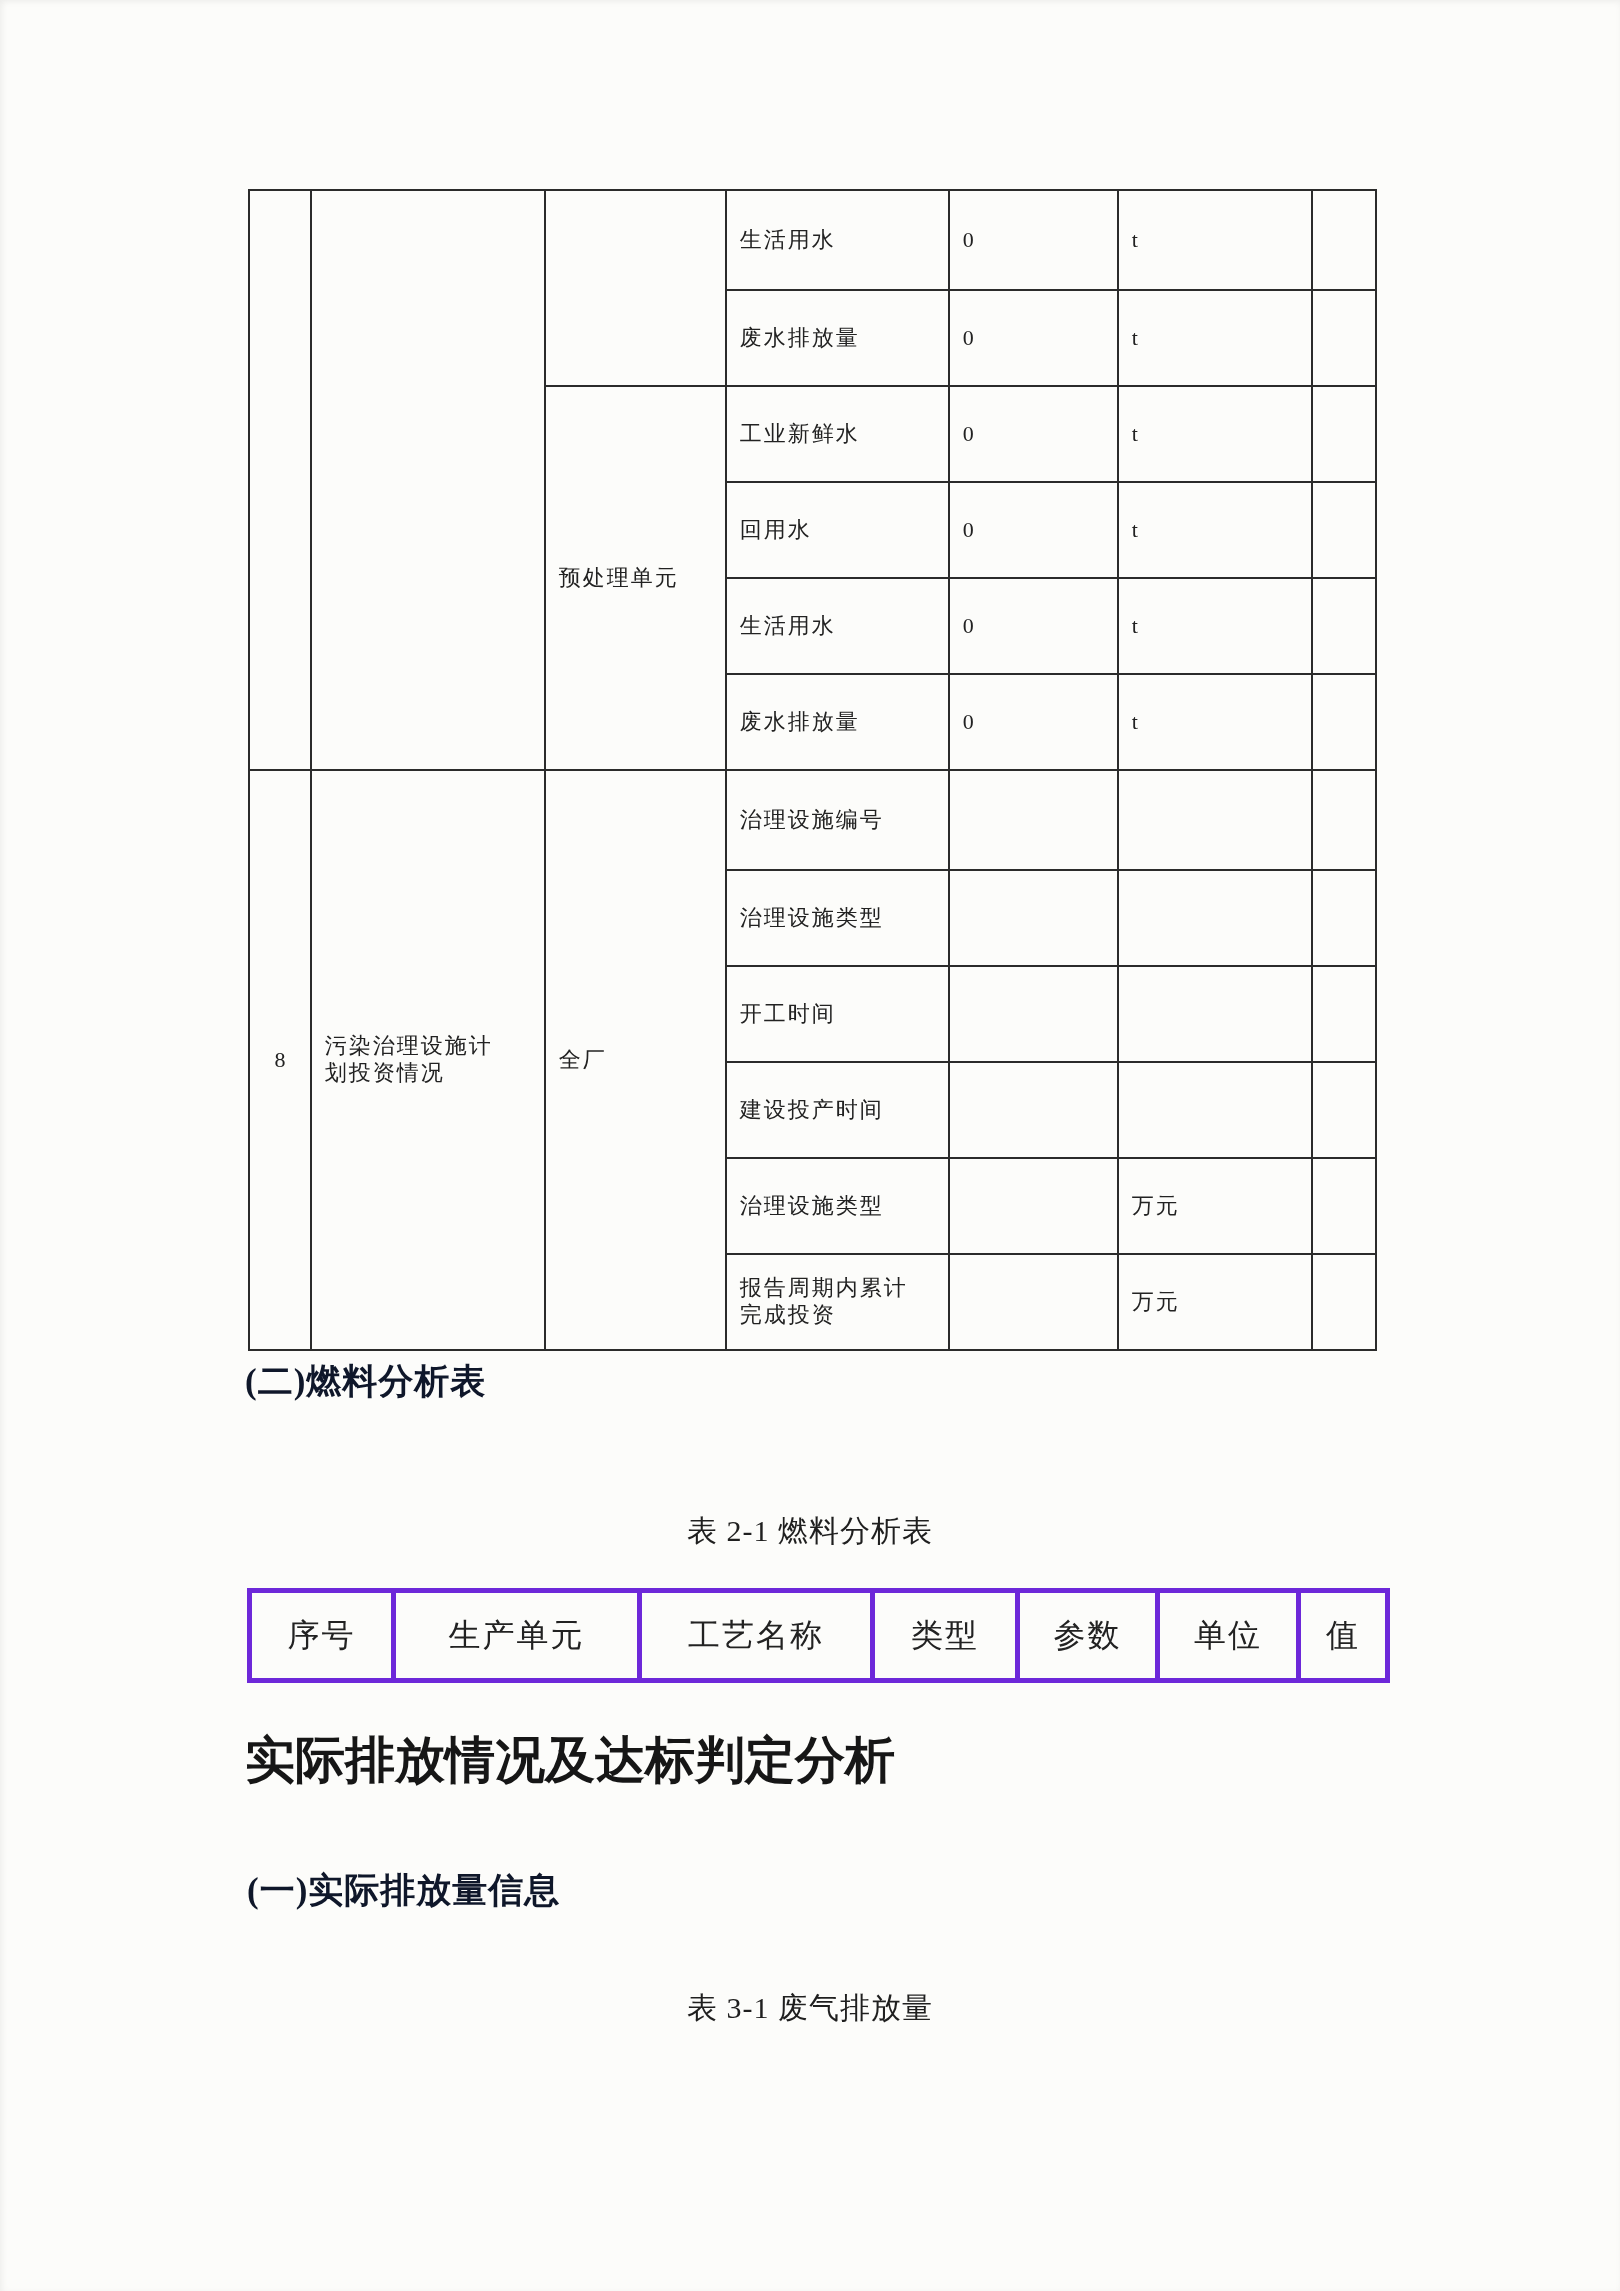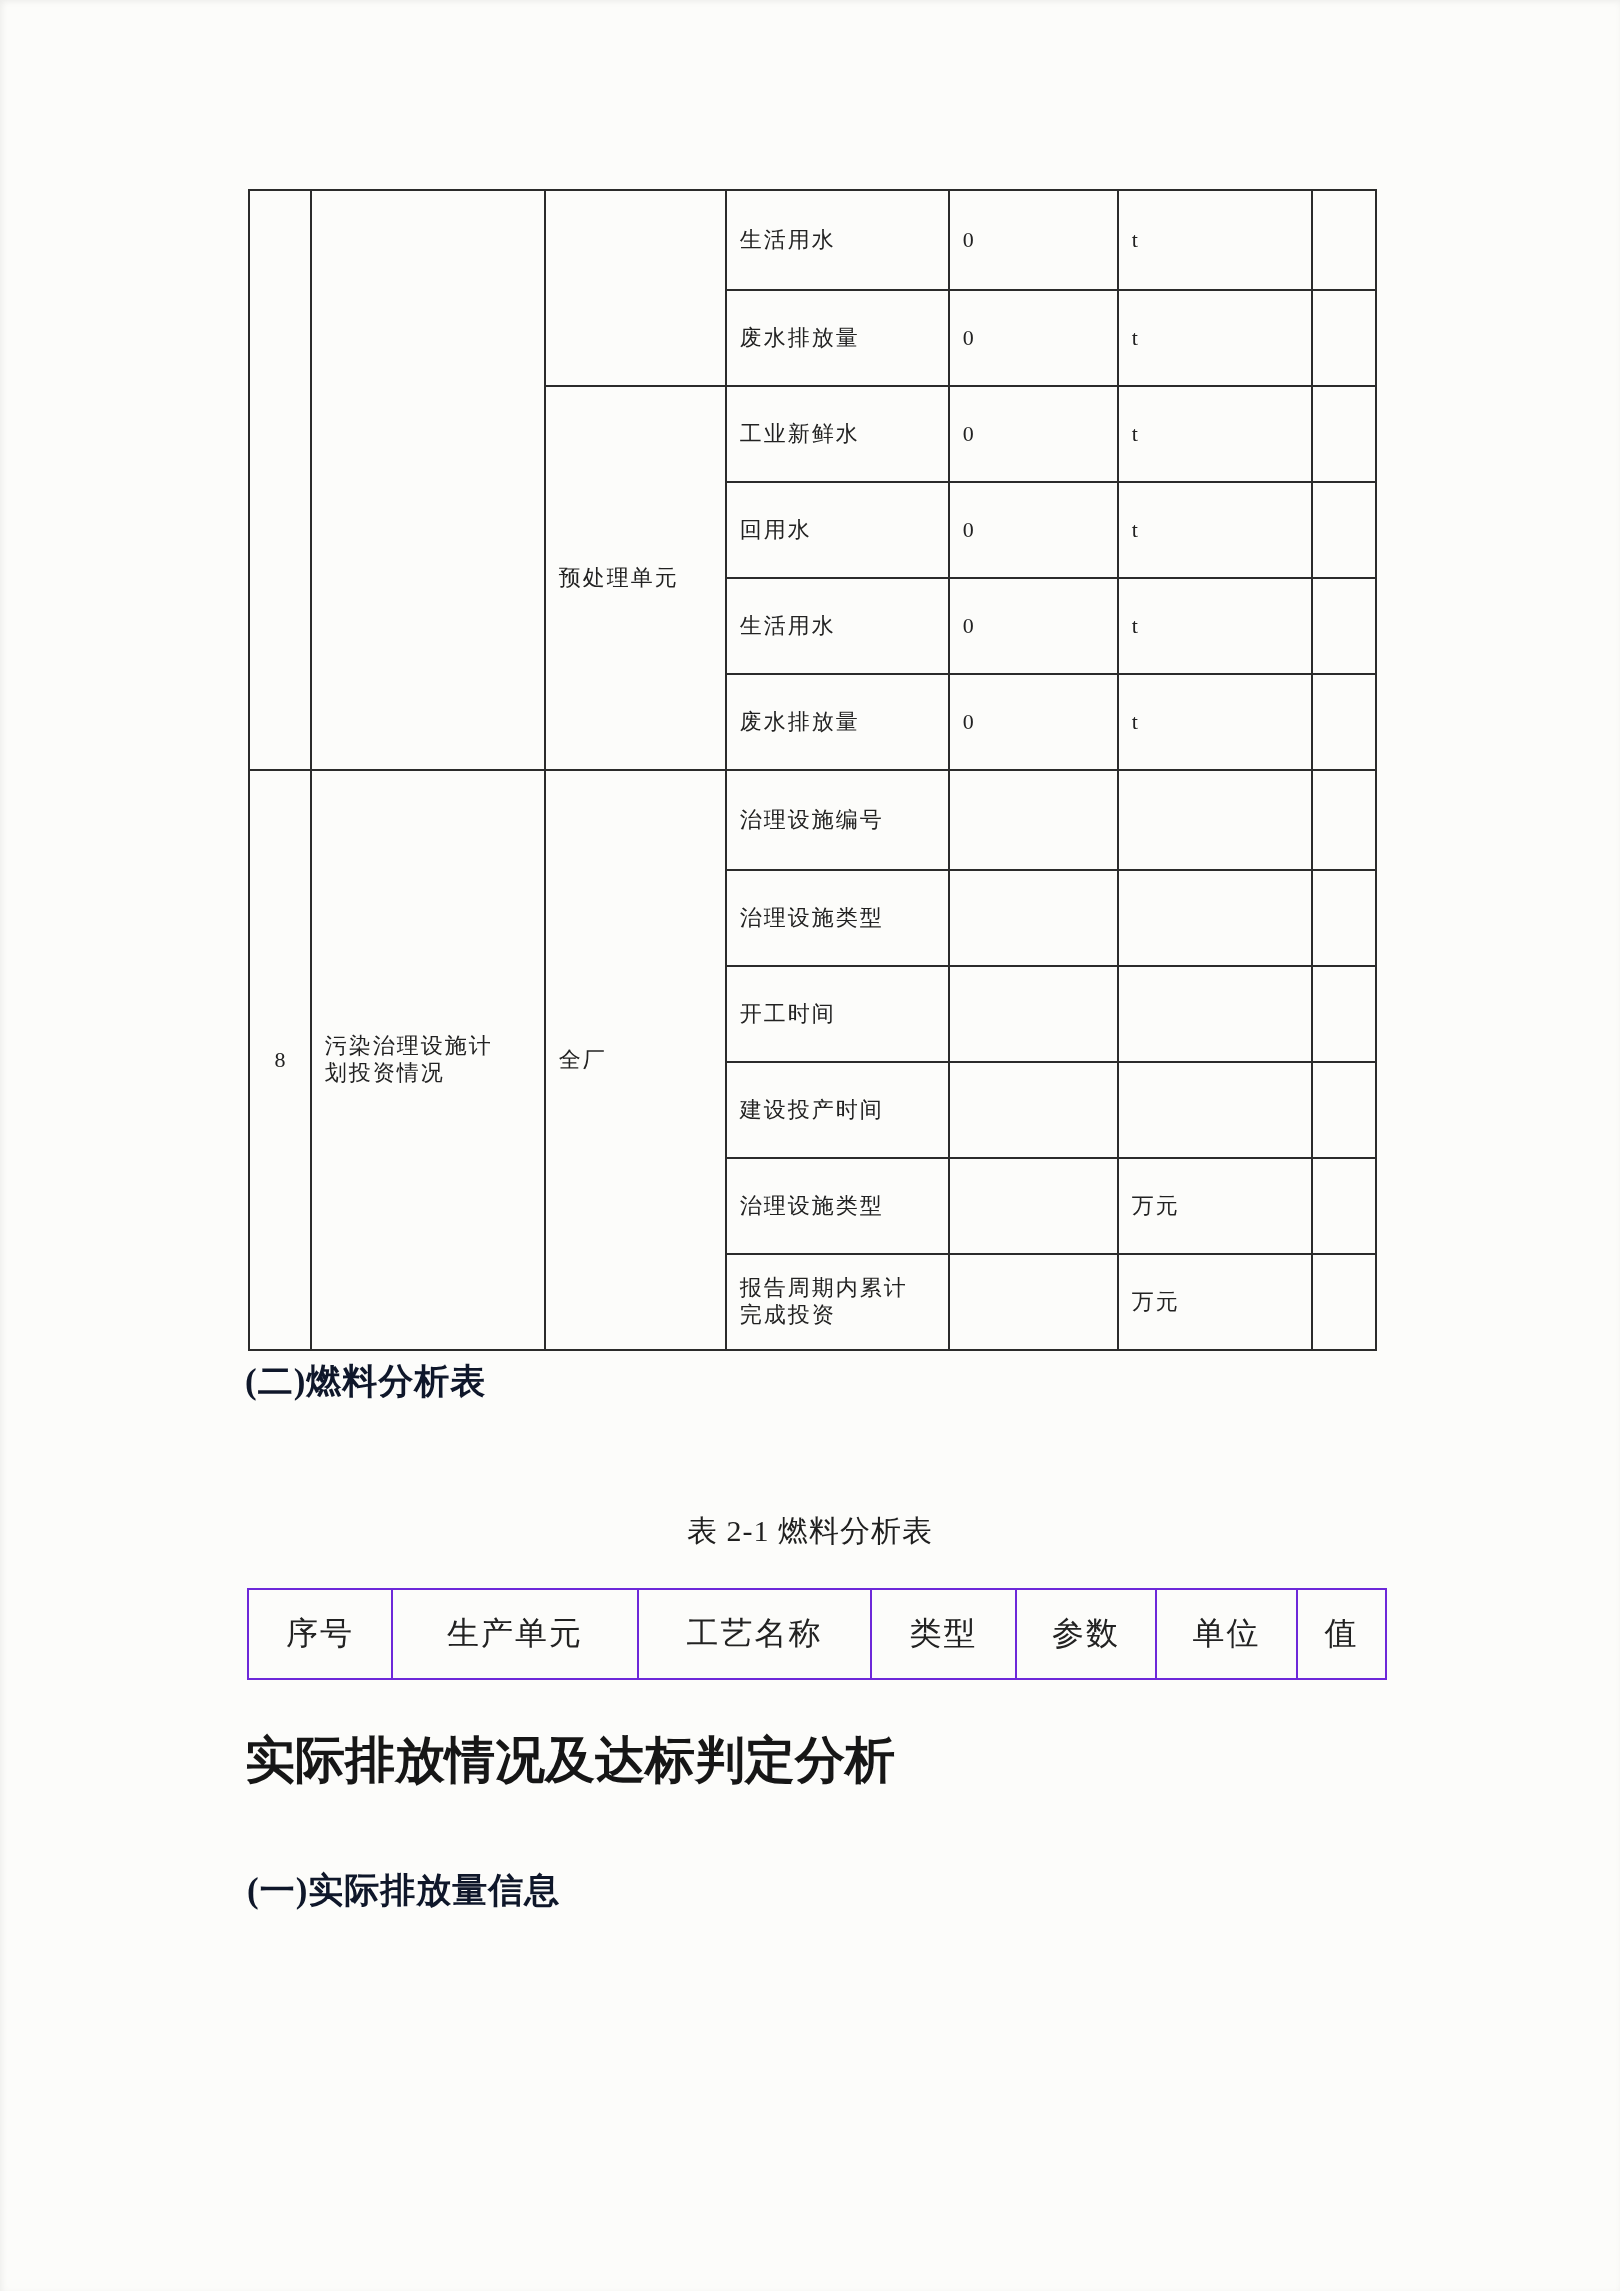--- a/index.html
+++ b/index.html
@@ -21,21 +21,21 @@
     padding:0 3.9px 0 12.7px; overflow:hidden;
   }
   .t1 tr { height:96px; }
   .t1 tr.tall { height:100px; }
   .t1 td.center { text-align:center; padding:0; letter-spacing:0; }
   .t1 td.multiline { white-space:pre-line; }
 
   
   .t2 { position:absolute; left:247px; top:1588px; width:1139px; border:2.9px solid #2b2b2b; }
   .t2 td {
-    border:2px solid #6d28d9; vertical-align:middle; text-align:center;
+    border:5px solid #6d28d9; vertical-align:middle; text-align:center;
     font-size:32px; letter-spacing:2px; height:90px; padding:0;margin-top:24px;
   }
 
   
   .sec-heading { position:absolute; font-size:35px; letter-spacing:1px; color:#0f172a;font-weight:bold; }
   #section2-heading { left:245px; top:1358px; }
   #section1-heading { left:247px; top:1867px; }
   .caption { position:absolute; left:0; width:1620px; text-align:center; font-size:30px; letter-spacing:1px; color:#1f1f1f; }
   #table2-caption { top:1511px; }
   #table3-caption { top:1988px; }
@@ -170,15 +170,16 @@
         <td>单位</td>
         <td>值</td>
       </tr>
     </tbody>
   </table>
 
   <div id="main-heading">实际排放情况及达标判定分析</div>
 
   <div class="sec-heading" id="section1-heading">(一)实际排放量信息</div>
 
+  <div class="caption" id="table3-caption">表 3-1 废气排放量</div>
 
 </div>
 
 
 </body></html>

